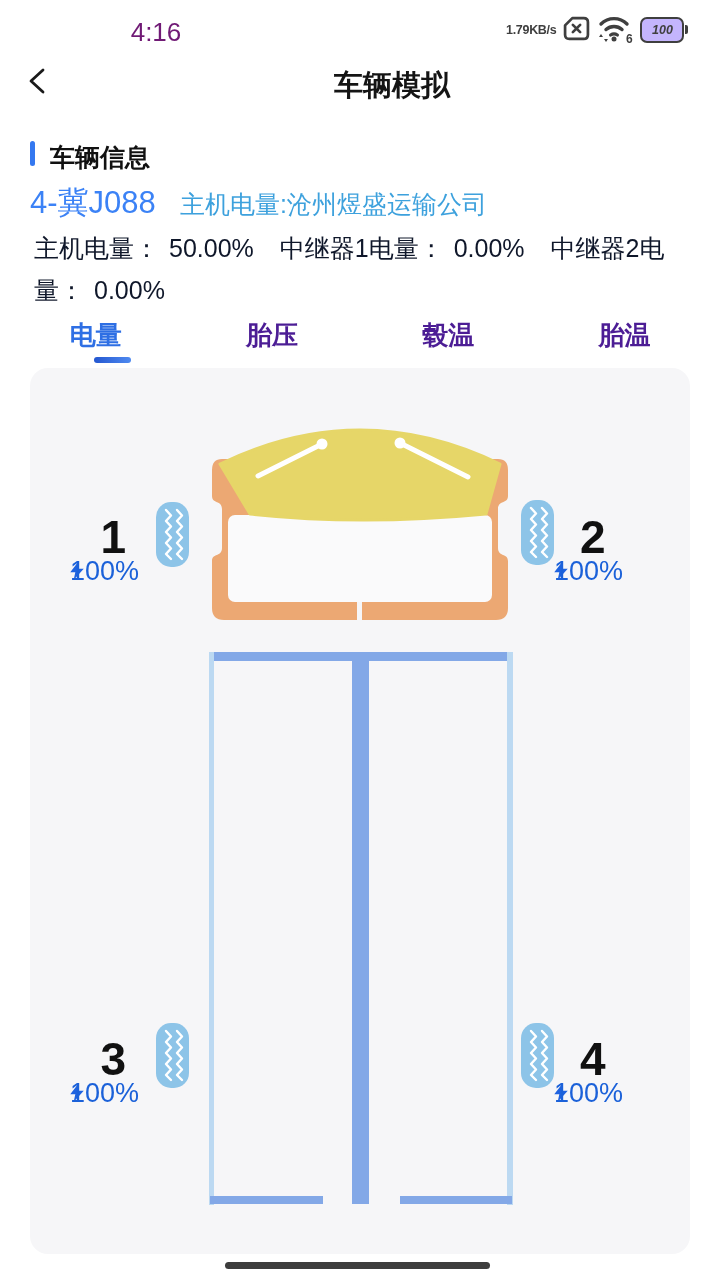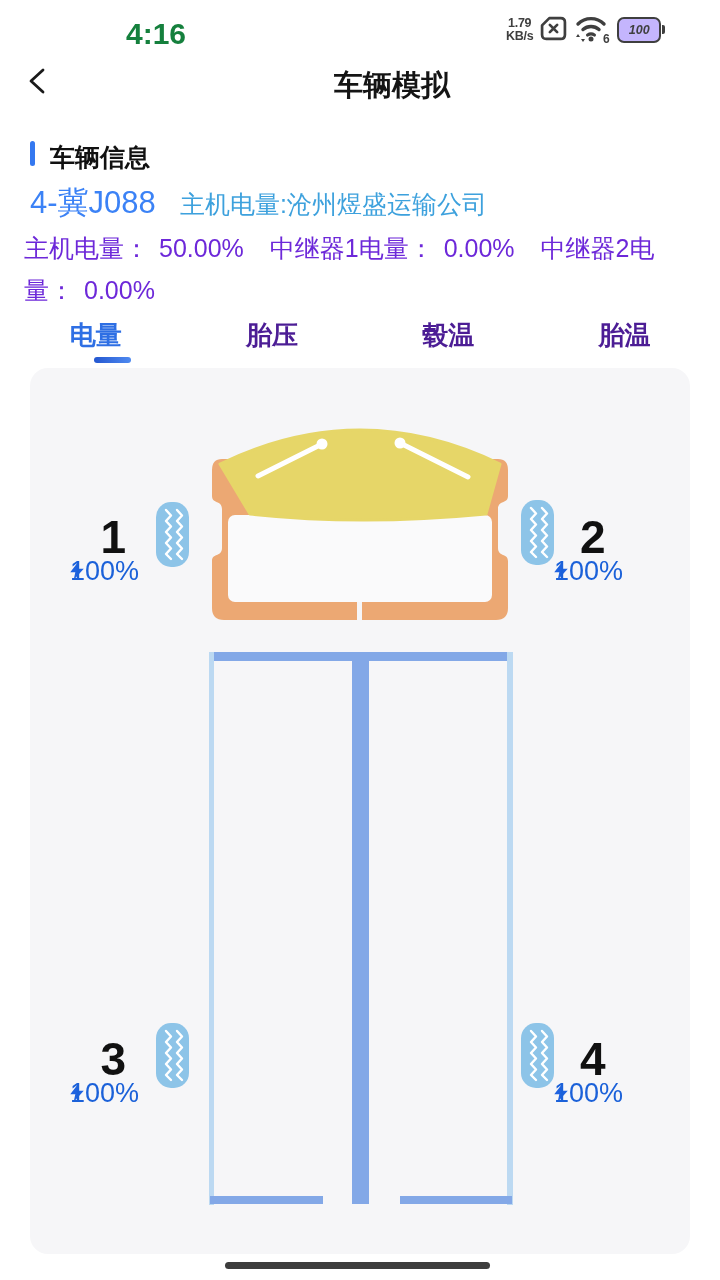--- a/index.html
+++ b/index.html
@@ -2,39 +2,39 @@
 <html><head>
 <meta charset="utf-8">
 <style>
   html,body{margin:0;padding:0;background:#ffffff;}
   #screen{
     position:relative;width:720px;height:1280px;background:#ffffff;overflow:hidden;
     font-family:"Liberation Sans","DejaVu Sans",sans-serif;
   }
   
   .status-time{position:absolute;left:118px;top:17px;width:76px;text-align:center;
-    font-size:30px;font-weight:700;color:#15803d;}
+    font-size:26px;font-weight:400;color:#701a75;}
   .status-right{position:absolute;left:506px;top:13px;height:34px;display:flex;align-items:center;gap:7px;}
-  .net-speed{display:flex;flex-direction:column;align-items:center;line-height:13px;
+  .net-speed{display:flex;flex-direction:row;align-items:center;line-height:13px;
     font-size:12.5px;font-weight:700;color:#3f3f3f;letter-spacing:-0.3px;}
   .battery-shell{position:relative;width:40px;height:22px;border:2.5px solid #3f3f3f;border-radius:7px;
     display:flex;align-items:center;justify-content:center;background:#c4b5fd;font-style:italic;}
   .battery-shell span{font-size:12.5px;font-weight:700;color:#3f3f3f;}
   .battery-nub{position:absolute;right:-6px;top:6px;width:3px;height:9px;background:#3f3f3f;border-radius:0 2px 2px 0;}
   
   .page-title{position:absolute;left:0;top:66px;width:720px;text-align:center;
     font-size:29px;font-weight:600;color:#141414;padding-left:32px;}
   .back-btn{position:absolute;left:26px;top:66px;width:36px;height:34px;cursor:pointer;}
   
   .section-head{position:absolute;left:30px;top:141px;display:flex;align-items:flex-start;gap:15px;}
   .section-bar{width:5px;height:25px;border-radius:3px;background:#3478f0;}
   .section-title{font-size:25px;font-weight:700;color:#111111;}
   .plate{position:absolute;left:30px;top:182px;font-size:31px;font-weight:500;color:#3b82f6;}
   .driver{position:absolute;left:180px;top:188px;font-size:25px;font-weight:500;color:#3da1dd;}
-  .stats{position:absolute;left:24px;top:227px;width:662px;font-size:25px;line-height:42px;color:#6d28d9;}
+  .stats{position:absolute;left:34px;top:227px;width:662px;font-size:25px;line-height:42px;color:#0f172a;}
   .stat-item{margin-right:26px;}
   .stat-item .v{margin-left:10px;}
   
   .tabs{position:absolute;left:30px;top:314px;width:660px;display:grid;grid-template-columns:repeat(4,1fr);gap:45px;}
   .tab{text-align:center;font-size:26px;font-weight:700;color:#4c1d95;padding:4px 0;cursor:pointer;}
   .tab.active{color:#2e6fe4;font-weight:600;}
   .tab-underline{position:absolute;left:94px;top:357px;width:37px;height:6px;border-radius:3px;
     background:linear-gradient(90deg,#2457d0,#4f8af0);}
   
   .card{position:absolute;left:30px;top:368px;width:660px;height:886px;background:#f6f6f8;border-radius:18px;}

